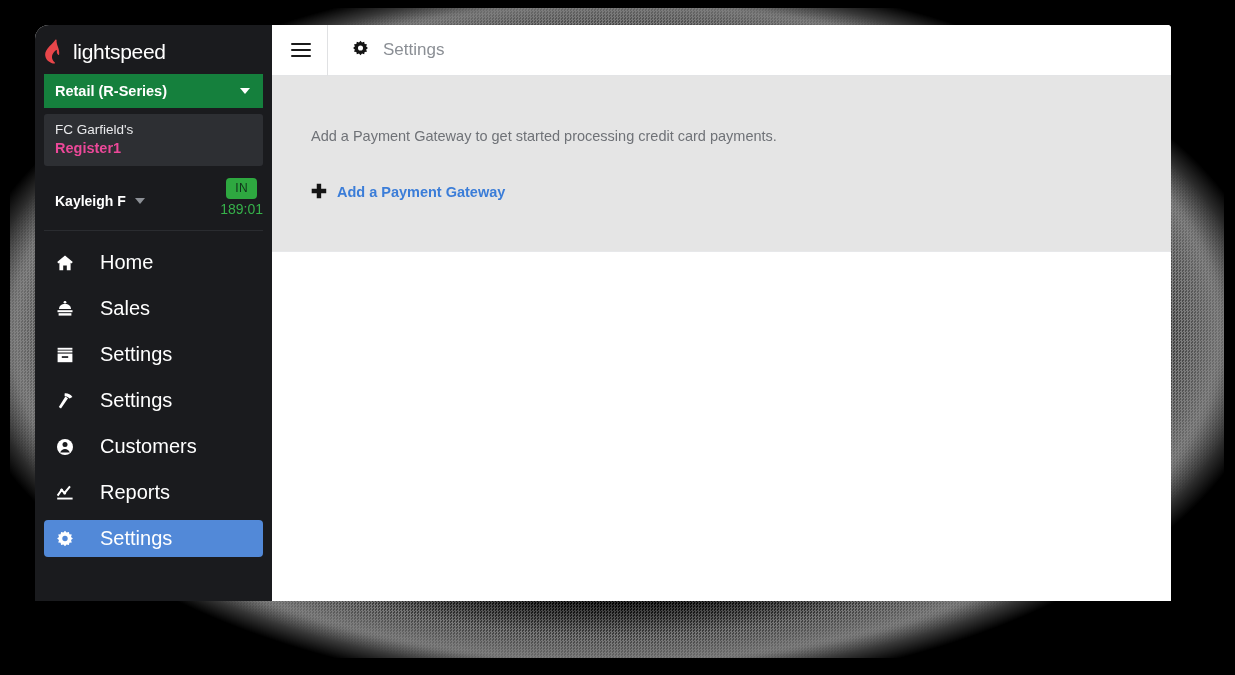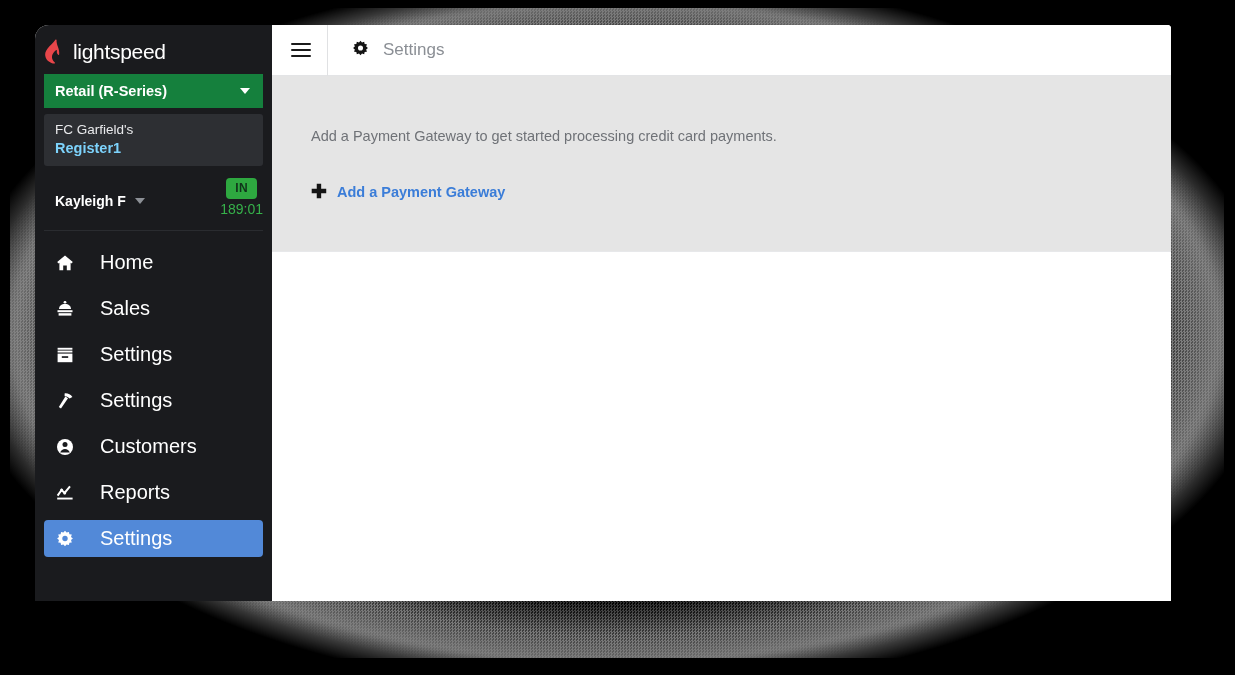--- a/index.html
+++ b/index.html
@@ -65,38 +65,38 @@
     width: 0; height: 0; border-left: 5px solid transparent;
     border-right: 5px solid transparent; border-top: 6px solid #fff;
   }
 
   .register-box {
     margin: 6px 9px 0 9px; min-height: 52px;
     background: #2d2f33; border-radius: 3px;
     padding: 7px 11px 8px 11px;
   }
   .register-box .store { color: #e9eaec; font-size: 13.5px; line-height: 18px; }
-  .register-box .reg { color: #7dd3fc; font-size: 14.5px; font-weight: 700; line-height: 19px; }
+  .register-box .reg { color: #ec4899; font-size: 14.5px; font-weight: 700; line-height: 19px; }
 
   .user-row {
     position: relative; height: 58px; margin: 6px 0 0 0;
     padding: 0 9px 0 20px; display: flex; align-items: center;
   }
   .user-name { color: #fff; font-size: 14px; font-weight: 700; }
   .user-caret {
     width: 0; height: 0; margin-left: 9px;
     border-left: 5px solid transparent; border-right: 5px solid transparent;
     border-top: 6px solid #8c9096;
   }
   .clock-block {
     position: absolute; right: 9px; top: 6px;
     display: flex; flex-direction: column; align-items: center; gap: 2px;
   }
   .in-badge {
-    background: #2ea840; color: #10331a; font-size: 12px; font-weight: 700;
+    background: #2ea840; color: #10331a; font-size: 12px; font-weight: 400;
     border-radius: 4px; padding: 3px 9px 4px 9px; letter-spacing: .4px;
   }
   .clock-time { color: #36b14a; font-size: 14px; }
 
   .sb-divider { height: 1px; background: #2a2c30; margin: 0 9px; }
 
   #nav { padding-top: 13px; }
   .nav-item {
     display: flex; align-items: center; gap: 26px;
     height: 37px; margin: 0 9px 9px 9px; padding-left: 12px;

